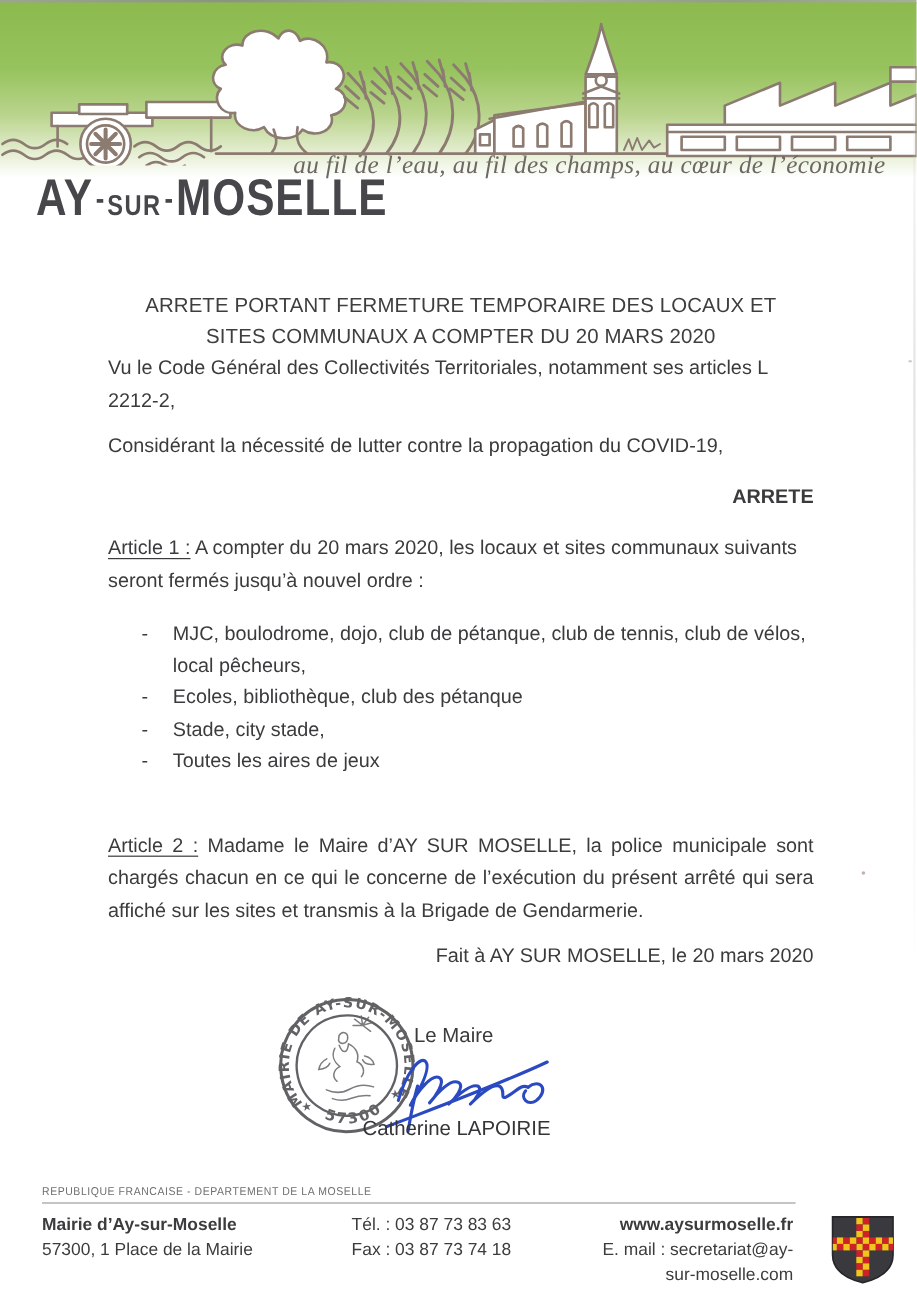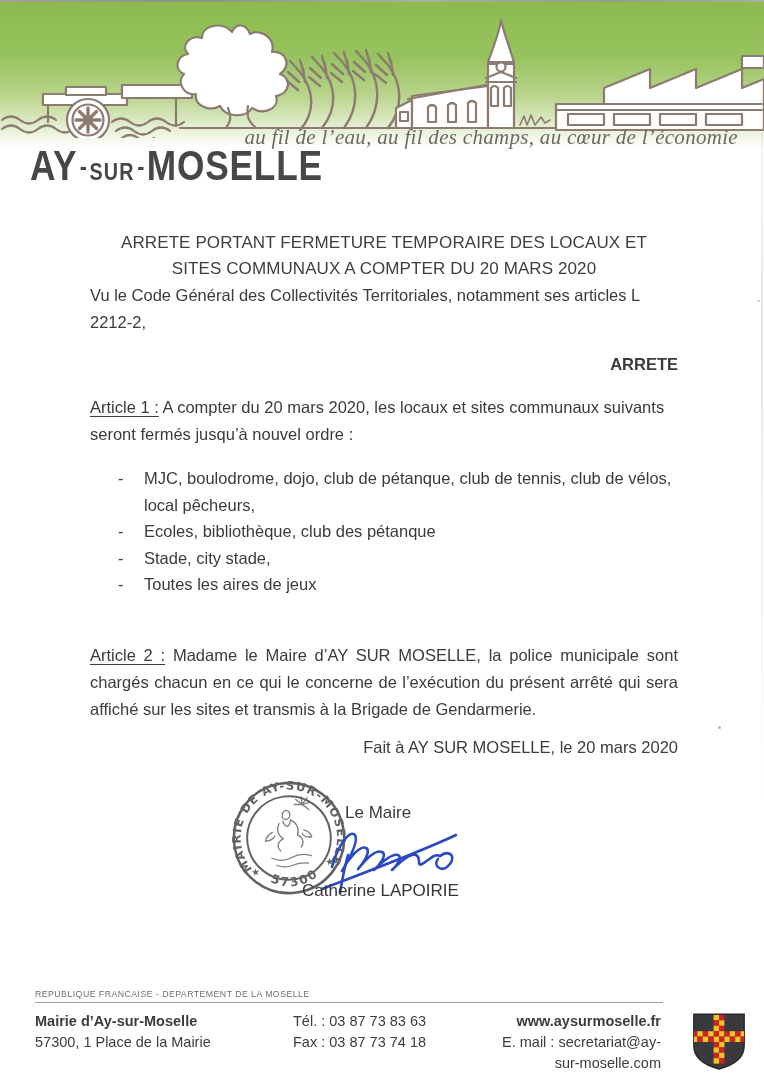--- a/index.html
+++ b/index.html
@@ -33,21 +33,21 @@
     color:#47474b; font-weight:bold;
     transform:scaleX(.82); transform-origin:left bottom;
   }
   .townname .big { font-size:43px; letter-spacing:1px; }
   .townname .mid { font-size:24px; letter-spacing:1.5px; }
   .townname .hy  { font-size:26px; margin:0 3px; position:relative; top:-5px; }
 
   
   main { padding:0 86px 0 90px; font-size:16.5px; line-height:27px; }
   .doc-title {
-    margin:30px auto 0; max-width:572px; text-align:center;
+    margin:42px auto 0; max-width:572px; text-align:center;
     font-size:17px; font-weight:normal; line-height:26px;
     letter-spacing:.1px; color:#3e3e40;
   }
   main p { margin:0 0 11px; }
   .opening { margin-top:78px; }
   .arrete { text-align:right; font-weight:bold; margin:15px 0 16px; }
   .u { text-decoration:underline; text-underline-offset:3px; }
   ul.sites { list-style:none; margin:17px 0 0 28px; }
   ul.sites li { position:relative; padding-left:26px; line-height:26.5px; }
   ul.sites li::before { content:"-"; position:absolute; left:0; }
@@ -161,20 +161,21 @@
         <span class="big">MOSELLE</span>
     </div>
   </header>
 
   <main>
     <h1 class="doc-title">ARRETE PORTANT FERMETURE TEMPORAIRE DES LOCAUX ET SITES COMMUNAUX A COMPTER DU 20 MARS 2020</h1>
 
 
     <p>Vu le Code Général des Collectivités Territoriales, notamment ses articles L 2212-2,</p>
 
+    <p>Considérant la nécessité de lutter contre la propagation du COVID-19,</p>
 
     <p class="arrete">ARRETE</p>
 
     <p><span class="u">Article 1 :</span> <span>A compter du 20 mars 2020, les locaux et sites communaux suivants seront fermés jusqu’à nouvel ordre :</span></p>
 
     <ul class="sites">
       <li>MJC, boulodrome, dojo, club de pétanque, club de tennis, club de vélos, local pêcheurs,</li>
       <li>Ecoles, bibliothèque, club des pétanque</li>
       <li>Stade, city stade,</li>
       <li>Toutes les aires de jeux</li>

